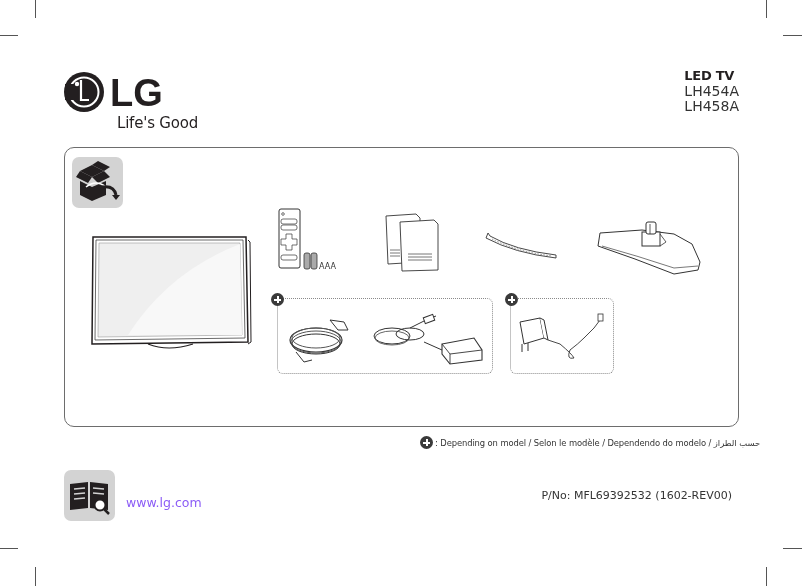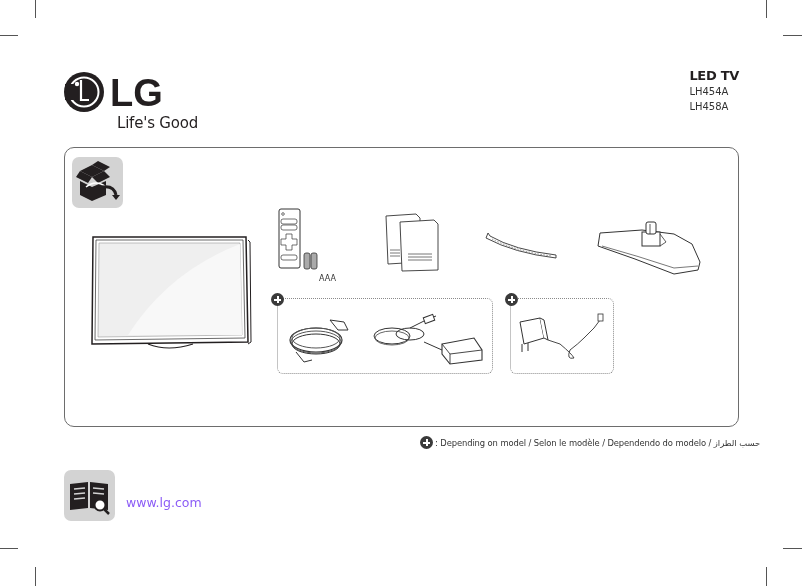--- a/index.html
+++ b/index.html
@@ -6,33 +6,33 @@
   html, body { width: 802px; height: 586px; background: #ffffff; overflow: hidden; }
   body { position: relative; font-family: "DejaVu Sans", "Liberation Sans", sans-serif; color: #231f20; }
   .abs { position: absolute; }
   .crop { position: absolute; background: #555; }
 
   .logo { left: 62px; top: 70px; width: 120px; height: 60px; }
   .logo-tagline { position: absolute; left: 55px; top: 44px; font-size: 15px; color: #231f20; white-space: nowrap; letter-spacing: -0.2px; }
 
   .title-block { right: 63px; top: 68px; text-align: left; }
   .title-main { font-size: 13px; font-weight: bold; line-height: 16px; letter-spacing: -0.3px; }
-  .title-model { font-size: 10px; line-height: 15px; color: #333; }
+  .title-model { font-size: 14px; line-height: 15px; color: #333; }
 
   .panel { left: 64px; top: 147px; width: 675px; height: 280px; border: 1px solid #6d6d6d; border-radius: 10px; }
 
   .box-icon-bg { left: 72px; top: 157px; width: 51px; height: 51px; background: #d3d3d3; border-radius: 7px; }
 
   .dotted { position: absolute; border: 1.5px dotted #8a8a8a; border-radius: 6px; }
   .plus { position: absolute; width: 13px; height: 13px; border-radius: 50%; background: #3a3a3a; }
   .plus::before, .plus::after { content: ""; position: absolute; background: #fff; }
   .plus::before { left: 3px; top: 5.5px; width: 7px; height: 2px; }
   .plus::after { left: 5.5px; top: 3px; width: 2px; height: 7px; }
 
-  .aaa { left: 319px; top: 274px; font-size: 8px; color: #333; }
+  .aaa { left: 319px; top: 262px; font-size: 8px; color: #333; }
 
   .footnote { left: 420px; top: 436px; font-size: 8.4px; color: #333; white-space: nowrap; letter-spacing: -0.1px; }
   .footnote .plus { position: relative; display: inline-block; vertical-align: -3px; margin-right: 2px; }
 
   .manual-icon-bg { left: 64px; top: 470px; width: 51px; height: 51px; background: #d3d3d3; border-radius: 7px; }
   .website { left: 126px; top: 495px; font-size: 12.5px; color: #8b5cf6; }
 
   .pno { right: 70px; top: 488px; font-size: 11px; text-align: right; line-height: 16px; color: #333; }
 </style>
 </head>
@@ -193,13 +193,14 @@
     <line x1="10" y1="29" x2="21" y2="28" stroke="#d3d3d3" stroke-width="1.5"></line>
     <line x1="29" y1="18" x2="40" y2="19" stroke="#d3d3d3" stroke-width="1.5"></line>
     <line x1="29" y1="23" x2="40" y2="24" stroke="#d3d3d3" stroke-width="1.5"></line>
     <circle cx="36" cy="35" r="5.5" fill="#fff" stroke="#231f20" stroke-width="2"></circle>
     <line x1="40" y1="39" x2="45" y2="44" stroke="#231f20" stroke-width="2.5"></line>
   </svg>
 </div>
 <div class="abs website">www.lg.com</div>
 
 <div class="abs pno">
+  <div>P/No: MFL69392532 (1602-REV00)</div>
 </div>
 
 </body></html>

